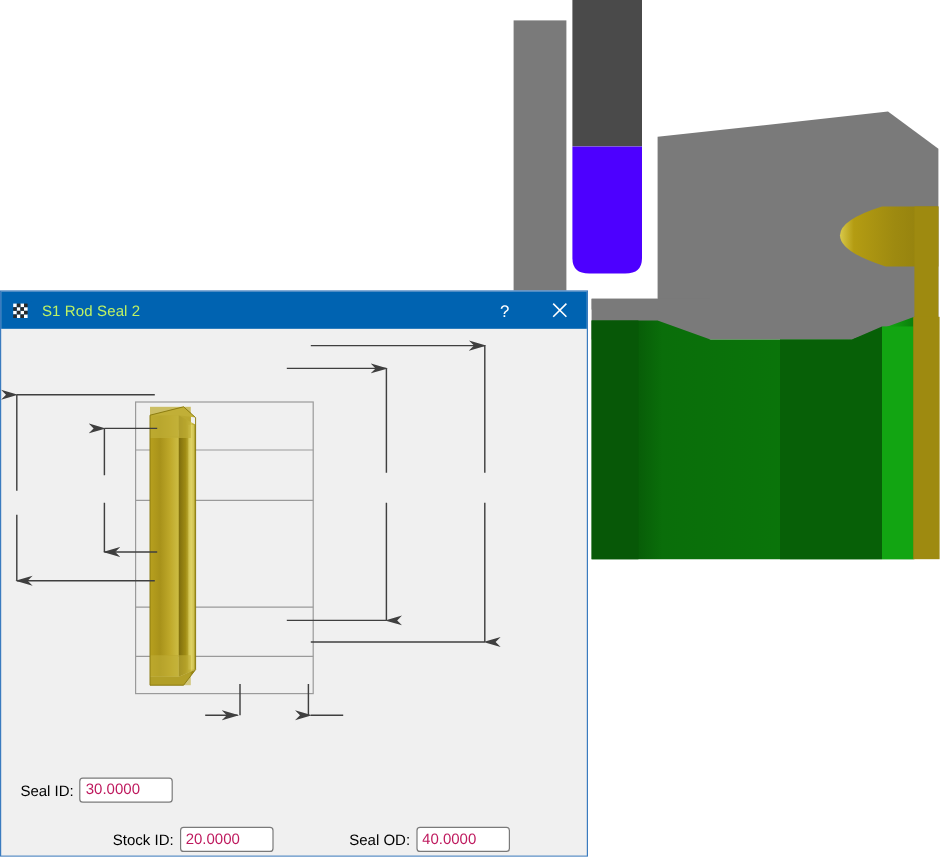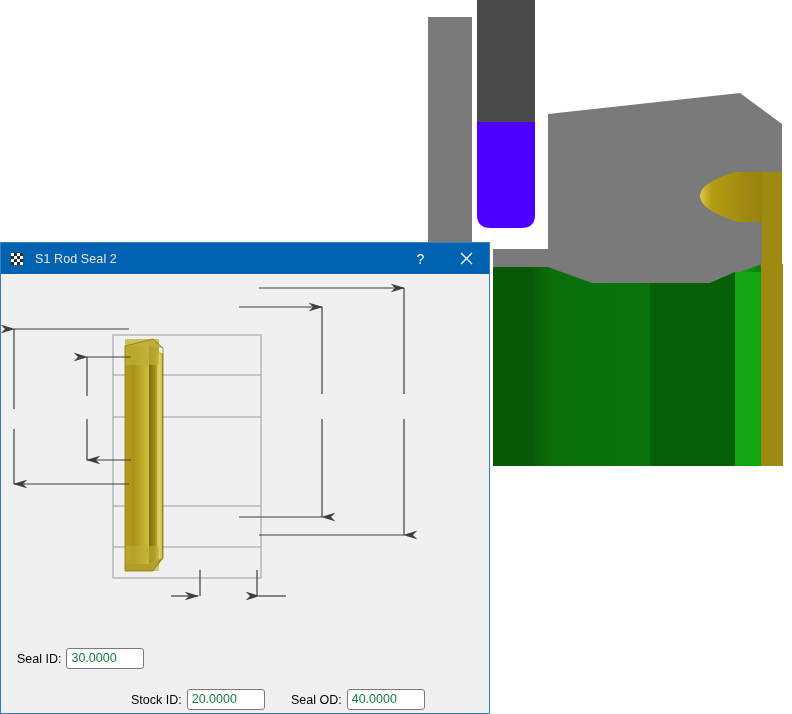--- a/index.html
+++ b/index.html
@@ -43,21 +43,21 @@
     position: relative;
     user-select: none;
   }
   #title-icon {
     width: 16px; height: 16px;
     margin-left: 9px;
     margin-right: 9px;
     flex: 0 0 auto;
   }
   #title-text {
-    color: #e5e5e5;
+    color: #bef264;
     font-size: 12.5px;
     font-family: "Liberation Sans", sans-serif;
     letter-spacing: 0.1px;
   }
   .title-btn {
     position: absolute;
     top: 0;
     height: 31px;
     width: 45px;
     display: flex;
@@ -94,30 +94,30 @@
     font-size: 12.5px;
     color: #000000;
     margin-right: 5px;
   }
   .txtbox {
     border: 1px solid #7a7a7a;
     background: #ffffff;
     border-radius: 3px;
     font-size: 12.5px;
     font-family: "Liberation Sans", sans-serif;
-    color: #15803d;
+    color: #be185d;
     padding: 1px 4px;
     height: 17px;
     line-height: 17px;
     box-sizing: content-box;
     outline: none;
   }
 
   #f-sealid  { left: 16px;  top: 374px; }
-  #f-stockid { left: 93px;  top: 415px; margin-left: 37px; }
+  #f-stockid { left: 93px;  top: 415px; }
   #f-sealod  { left: 266px; top: 415px; margin-left: 24px; }
   #f-stockod { left: 332px; top: 374px; }
 
   #f-sealid  .txtbox,
   #f-stockid .txtbox,
   #f-sealod  .txtbox,
   #f-stockod .txtbox { width: 68px; }
 </style>
 </head>
 <body>

